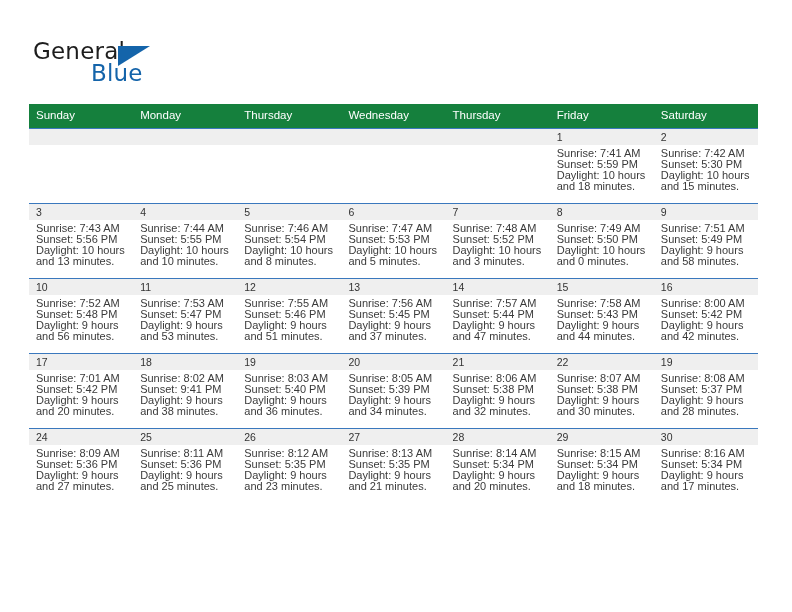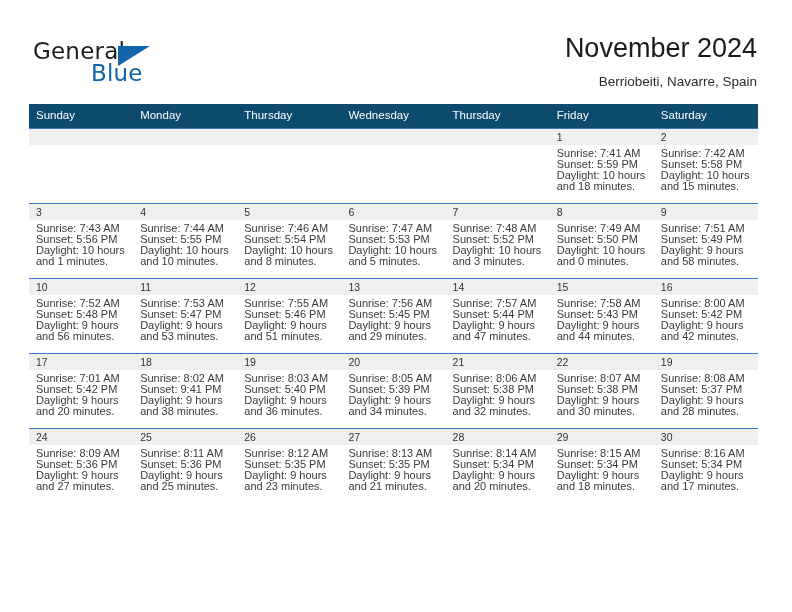--- a/index.html
+++ b/index.html
@@ -91,21 +91,21 @@
   
   .calendar {
     position: absolute;
     left: 29px;
     top: 104px;
     width: 729px;
     border-collapse: collapse;
     table-layout: fixed;
   }
   .calendar th {
-    background: #0c4a6e;
+    background: #15803d;
     color: #ffffff;
     font-size: 11.5px;
     font-weight: 400;
     text-align: left;
     padding: 5px 0 6px 7px;
     height: 12px;
     line-height: 13px;
     margin-top: 32px;
   }
   .calendar td {
@@ -149,24 +149,20 @@
 <div class="page">
 
   <div class="header">
 
     <div class="brand">
       <span class="brand-general">General</span>
       <span class="brand-triangle"></span>
       <span class="brand-blue">Blue</span>
     </div>
 
-    <div class="title-block">
-      <div class="month-title">November 2024</div>
-      <div class="location">Berriobeiti, Navarre, Spain</div>
-    </div>
 
   </div>
 
   <table class="calendar">
     <thead>
       <tr>
         <th>Sunday</th>
         <th>Monday</th>
         <th>Thursday</th>
         <th>Wednesday</th>
@@ -211,36 +207,36 @@
                 <div>Daylight: 10 hours</div>
                 <div>and 18 minutes.</div>
               </div>
             </div>
           </td>
           <td>
             <div class="cell-inner">
               <div class="daynum-band">2</div>
               <div class="cell-body">
                 <div>Sunrise: 7:42 AM</div>
-                <div>Sunset: 5:58 PM</div>
+                <div>Sunset: 5:30 PM</div>
                 <div>Daylight: 10 hours</div>
                 <div>and 15 minutes.</div>
               </div>
             </div>
           </td>
         </tr>
         <tr>
           <td>
             <div class="cell-inner">
               <div class="daynum-band">3</div>
               <div class="cell-body">
                 <div>Sunrise: 7:43 AM</div>
                 <div>Sunset: 5:56 PM</div>
                 <div>Daylight: 10 hours</div>
-                <div>and 1 minutes.</div>
+                <div>and 13 minutes.</div>
               </div>
             </div>
           </td>
           <td>
             <div class="cell-inner">
               <div class="daynum-band">4</div>
               <div class="cell-body">
                 <div>Sunrise: 7:44 AM</div>
                 <div>Sunset: 5:55 PM</div>
                 <div>Daylight: 10 hours</div>
@@ -338,21 +334,21 @@
               </div>
             </div>
           </td>
           <td>
             <div class="cell-inner">
               <div class="daynum-band">13</div>
               <div class="cell-body">
                 <div>Sunrise: 7:56 AM</div>
                 <div>Sunset: 5:45 PM</div>
                 <div>Daylight: 9 hours</div>
-                <div>and 29 minutes.</div>
+                <div>and 37 minutes.</div>
               </div>
             </div>
           </td>
           <td>
             <div class="cell-inner">
               <div class="daynum-band">14</div>
               <div class="cell-body">
                 <div>Sunrise: 7:57 AM</div>
                 <div>Sunset: 5:44 PM</div>
                 <div>Daylight: 9 hours</div>

